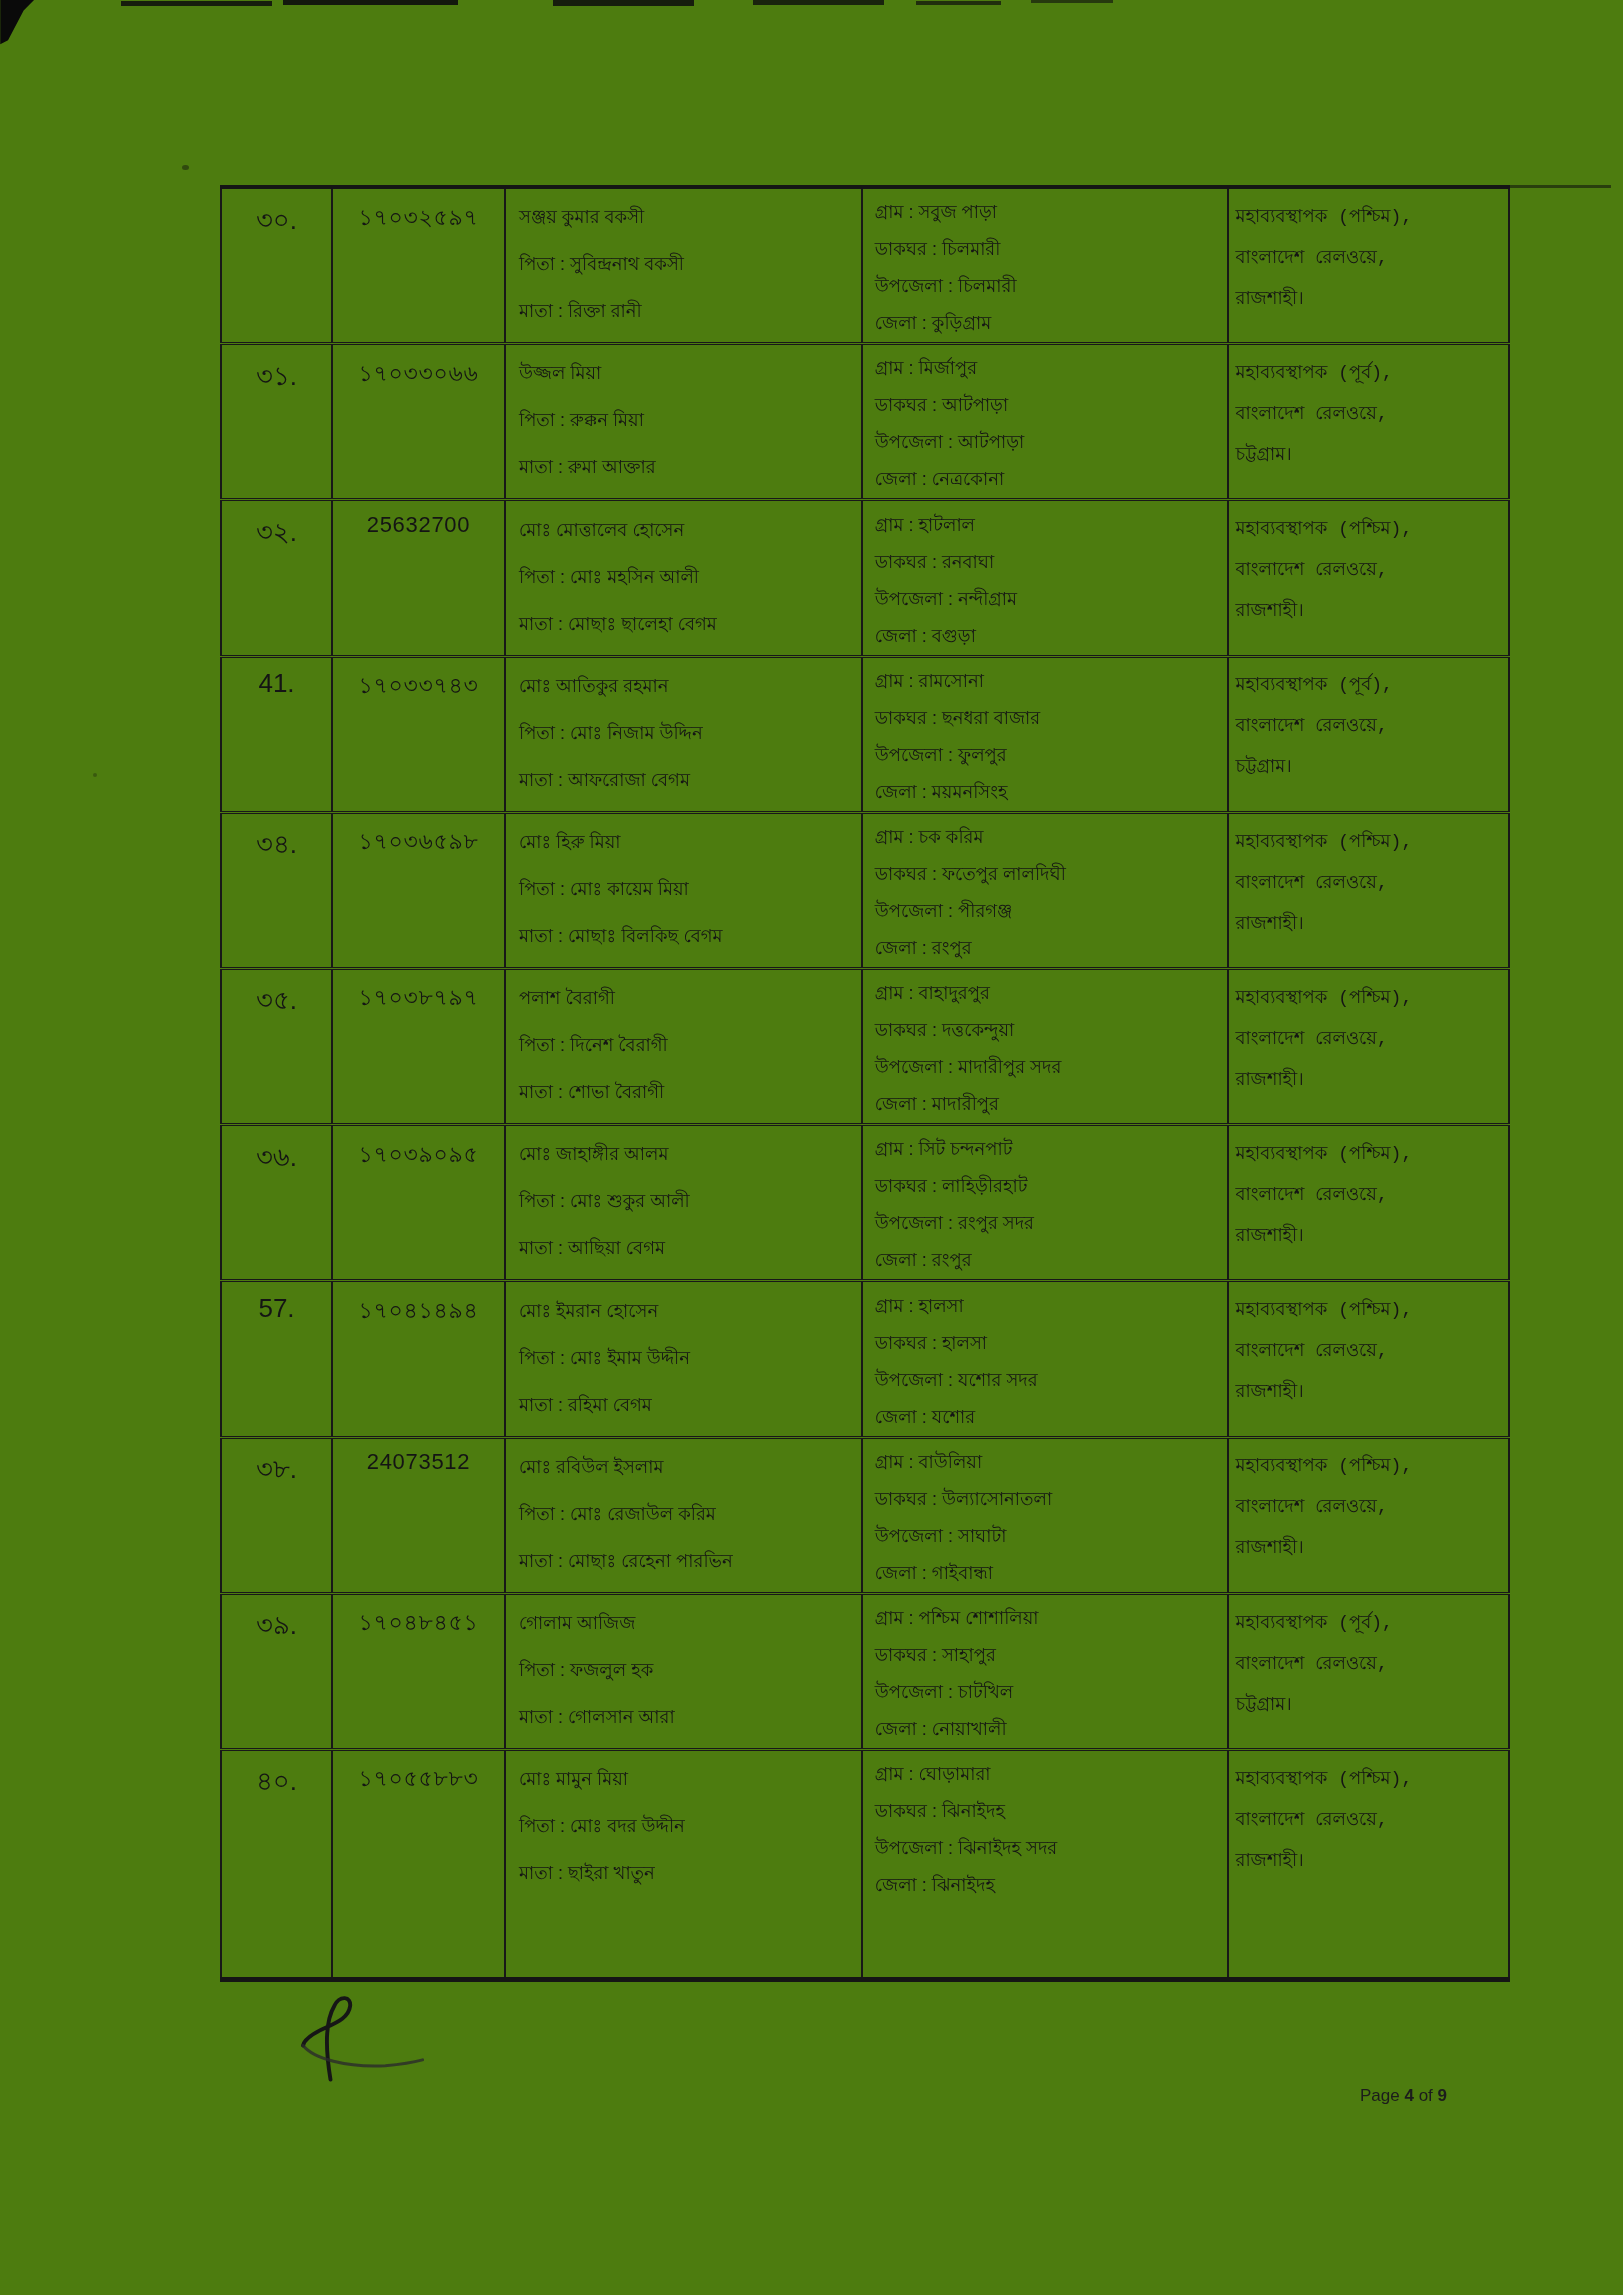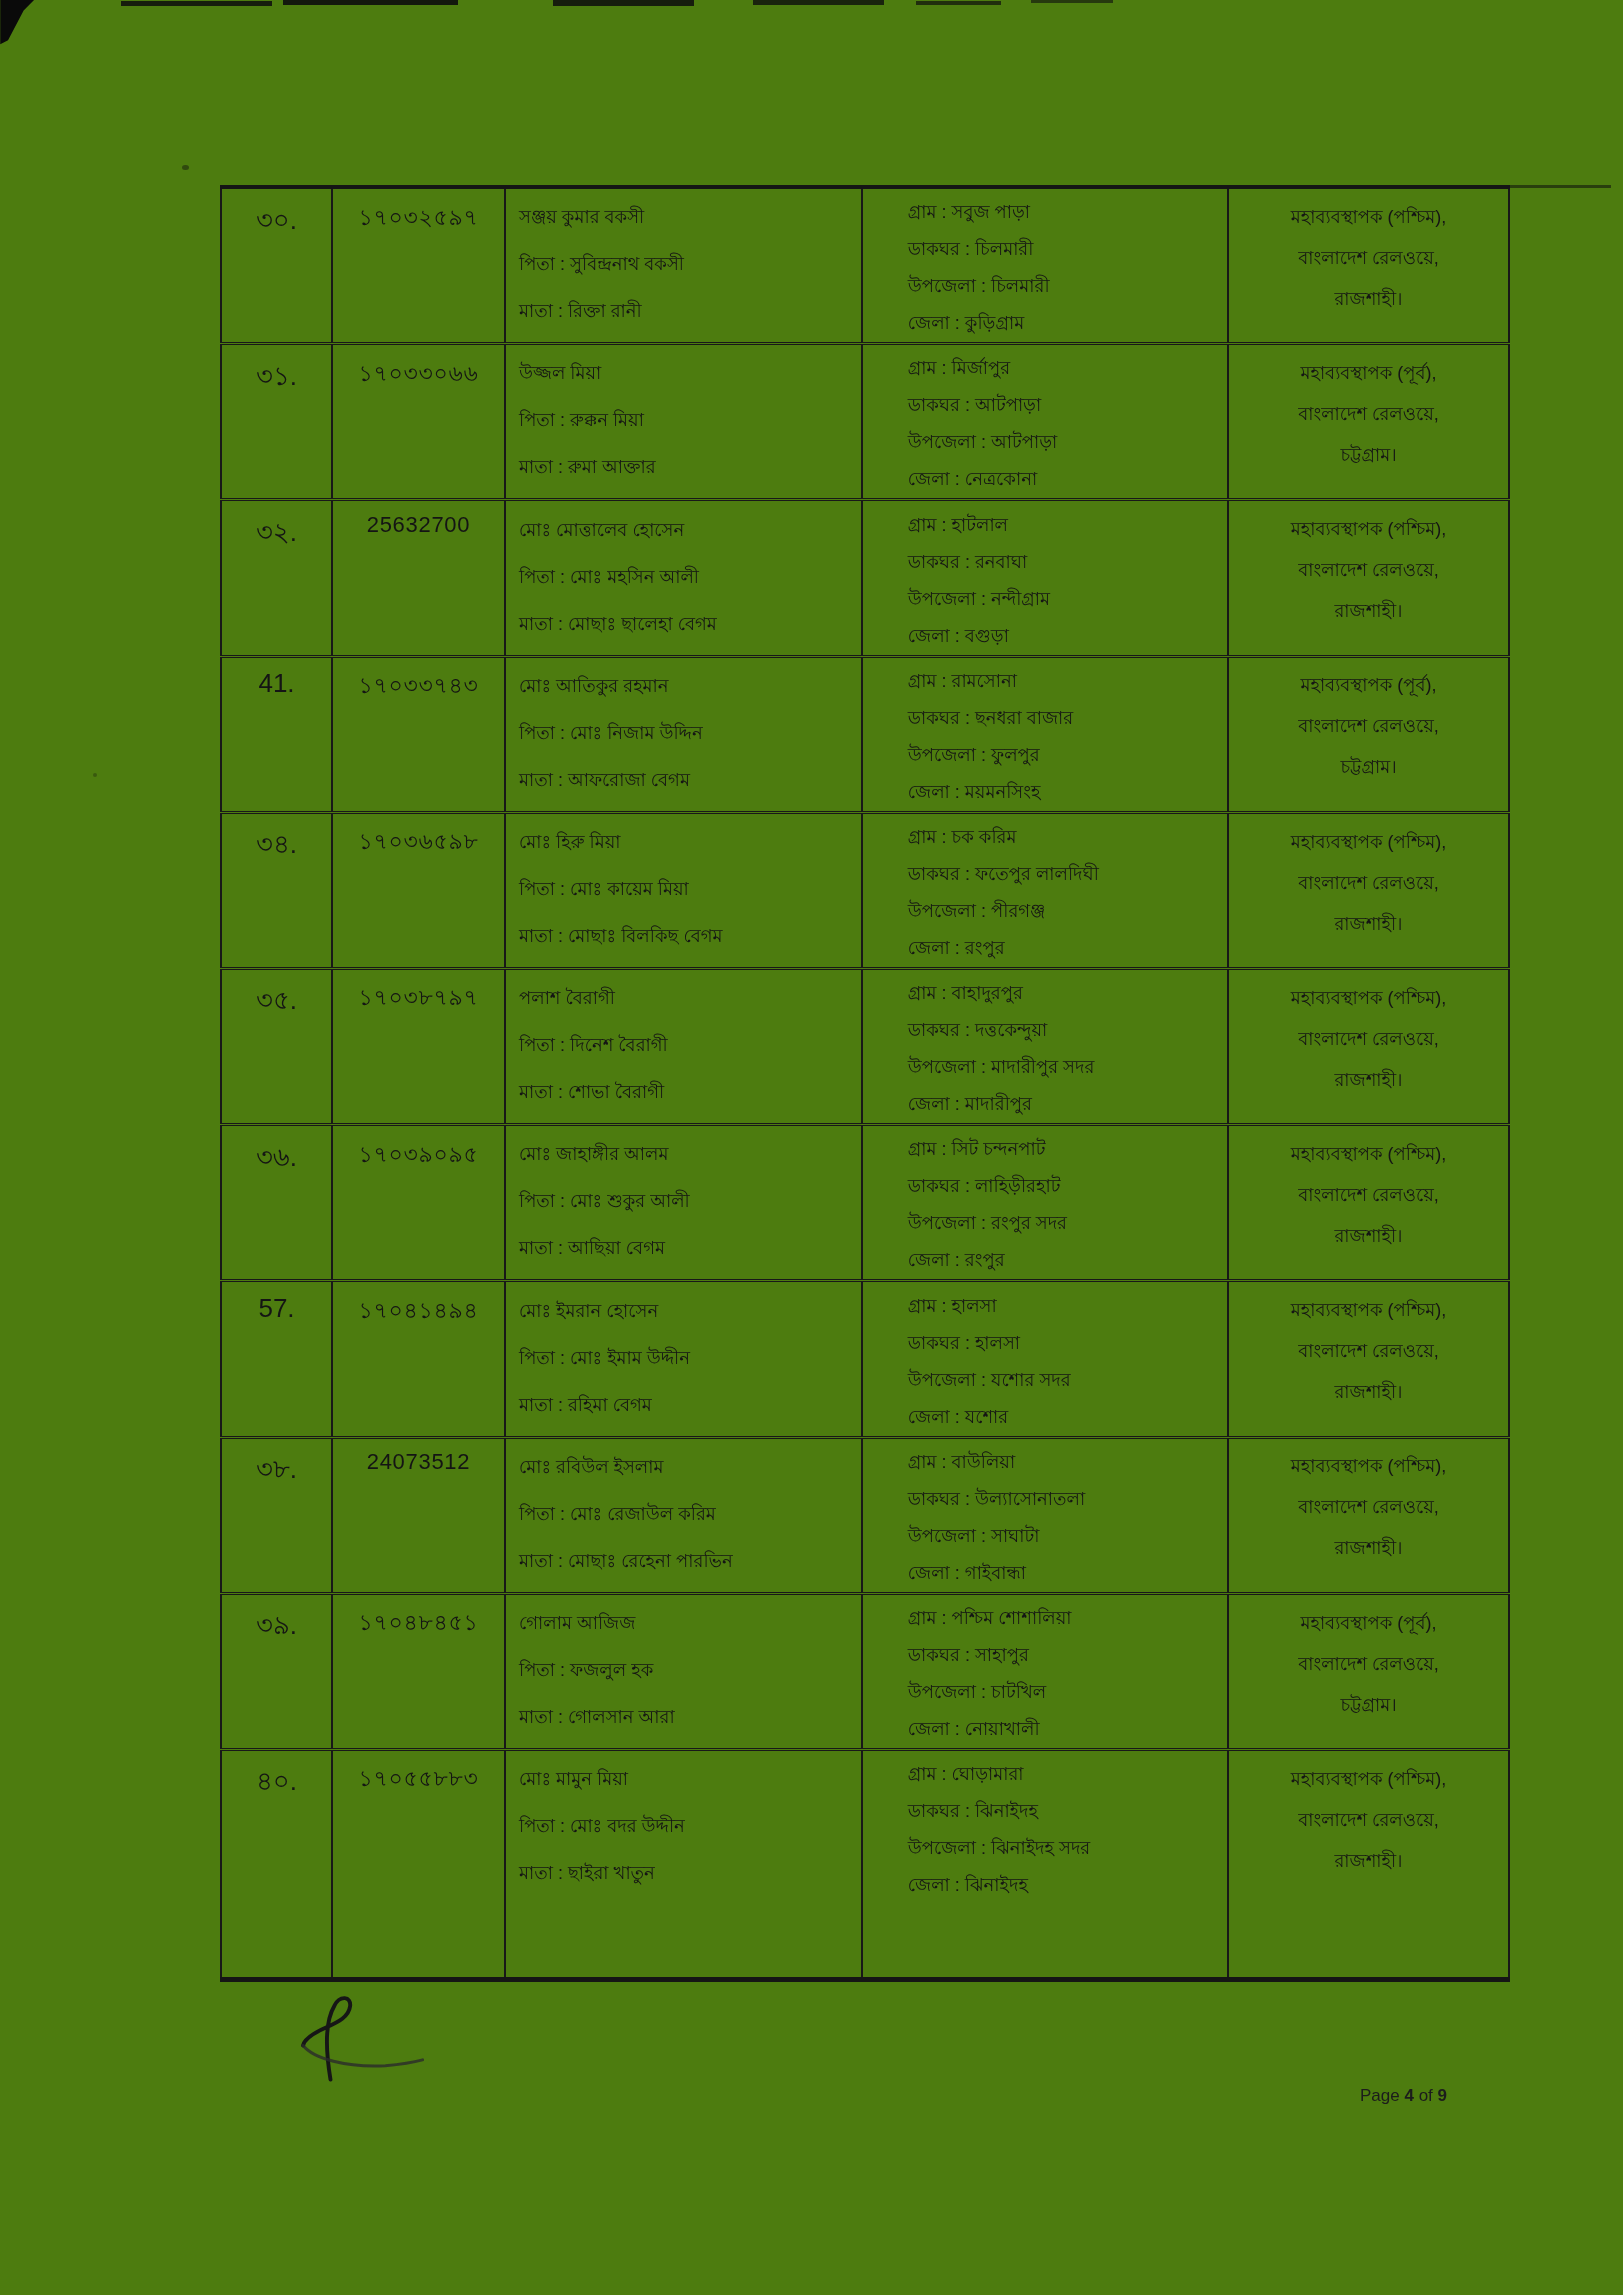--- a/index.html
+++ b/index.html
@@ -35,22 +35,22 @@
     border-bottom:3.9px double #181818;
     vertical-align:top;
     font-size:18px;
     padding:0;
   }
   td.serial{ text-align:center;padding-top:10.5px;font-size:26px; }
   td.roll{ text-align:center;padding-top:10.5px;font-size:22px;letter-spacing:0.7px; }
   td.name{ padding:5.2px 5.2px 0 13px; }
   td.name .line{ line-height:47px; white-space:nowrap; }
   td.addr{ padding:5.2px 3.9px 0 11.8px; }
-  td.addr .line{ line-height:37px; white-space:nowrap;margin-left:33px; }
-  td.post{ text-align:center;padding:7.9px 6.5px 0 6.5px; }
+  td.addr .line{ line-height:37px; white-space:nowrap; }
+  td.post{ padding:7.9px 6.5px 0 6.5px;font-family:Liberation Mono, monospace; }
   td.post .line{ line-height:41px; }
 
   
   .page-footer{
     position:absolute;left:1360px;top:2086px;
     font-size:17px;color:#1c1c1c;letter-spacing:0px;
     white-space:nowrap;
   }
   .page-footer .num{font-weight:bold;}
 

